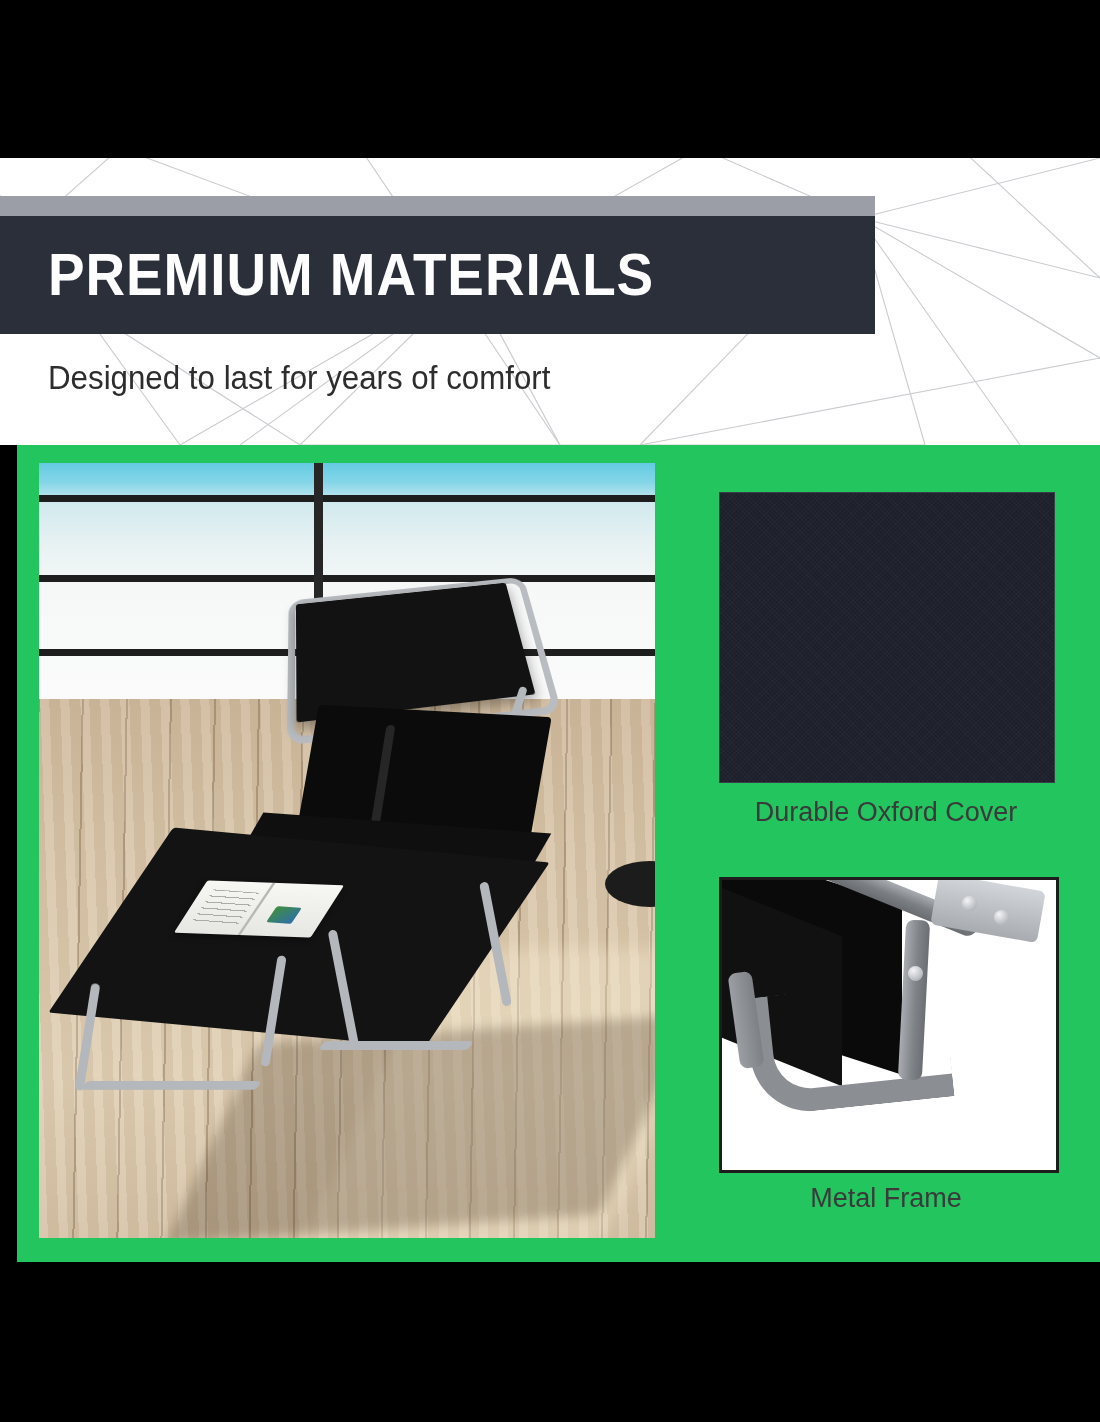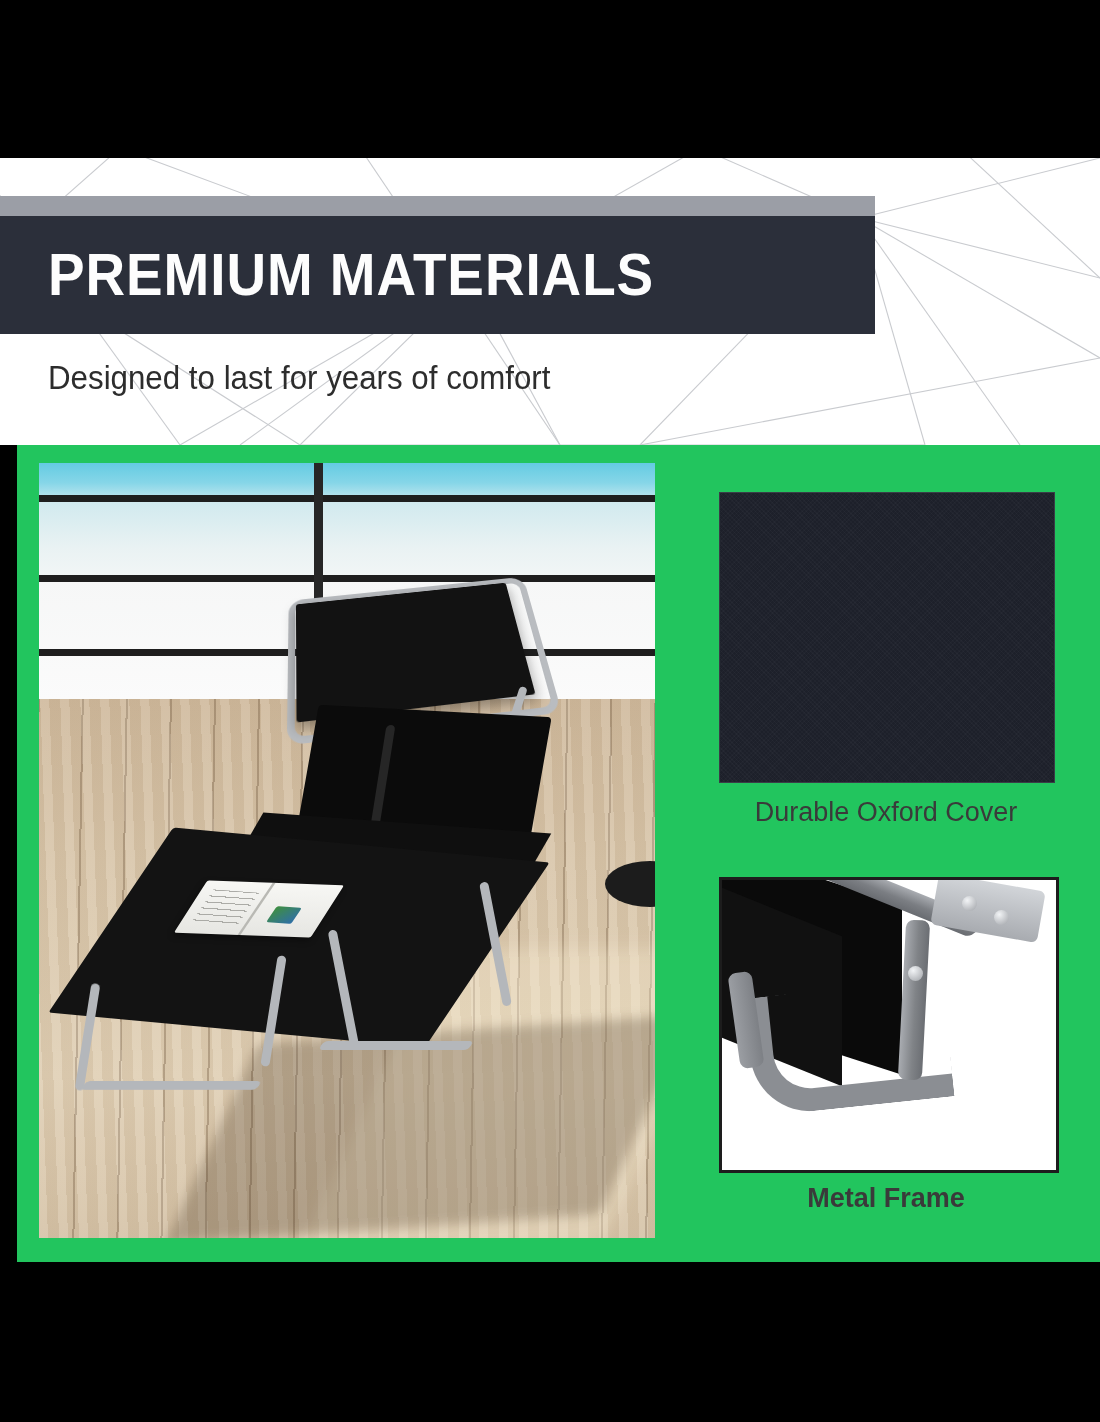--- a/index.html
+++ b/index.html
@@ -126,21 +126,21 @@
              background:linear-gradient(90deg,#9b9ea3,#7d8085);border-radius:8px;
              transform:rotate(-8deg);}
   .fp-bracket{position:absolute;left:212px;top:2px;width:108px;height:52px;
               background:linear-gradient(180deg,#d2d5d9,#a8abb0);border-radius:6px;
               transform:rotate(10deg);}
   .fp-rivet{position:absolute;width:15px;height:15px;border-radius:50%;
             background:radial-gradient(circle at 35% 30%,#f2f4f6,#9ea1a6);}
   .fp-rivet.a{left:240px;top:16px;}
   .fp-rivet.b{left:272px;top:30px;}
   .fp-rivet.c{left:186px;top:86px;}
-  .caption-2{left:702px;top:738px;font-weight:bold;}
+  .caption-2{left:702px;top:738px;}
 </style>
 </head>
 <body>
 
 <div class="page">
 
   <div class="letterbox-top"></div>
 
   <div class="header">
 

